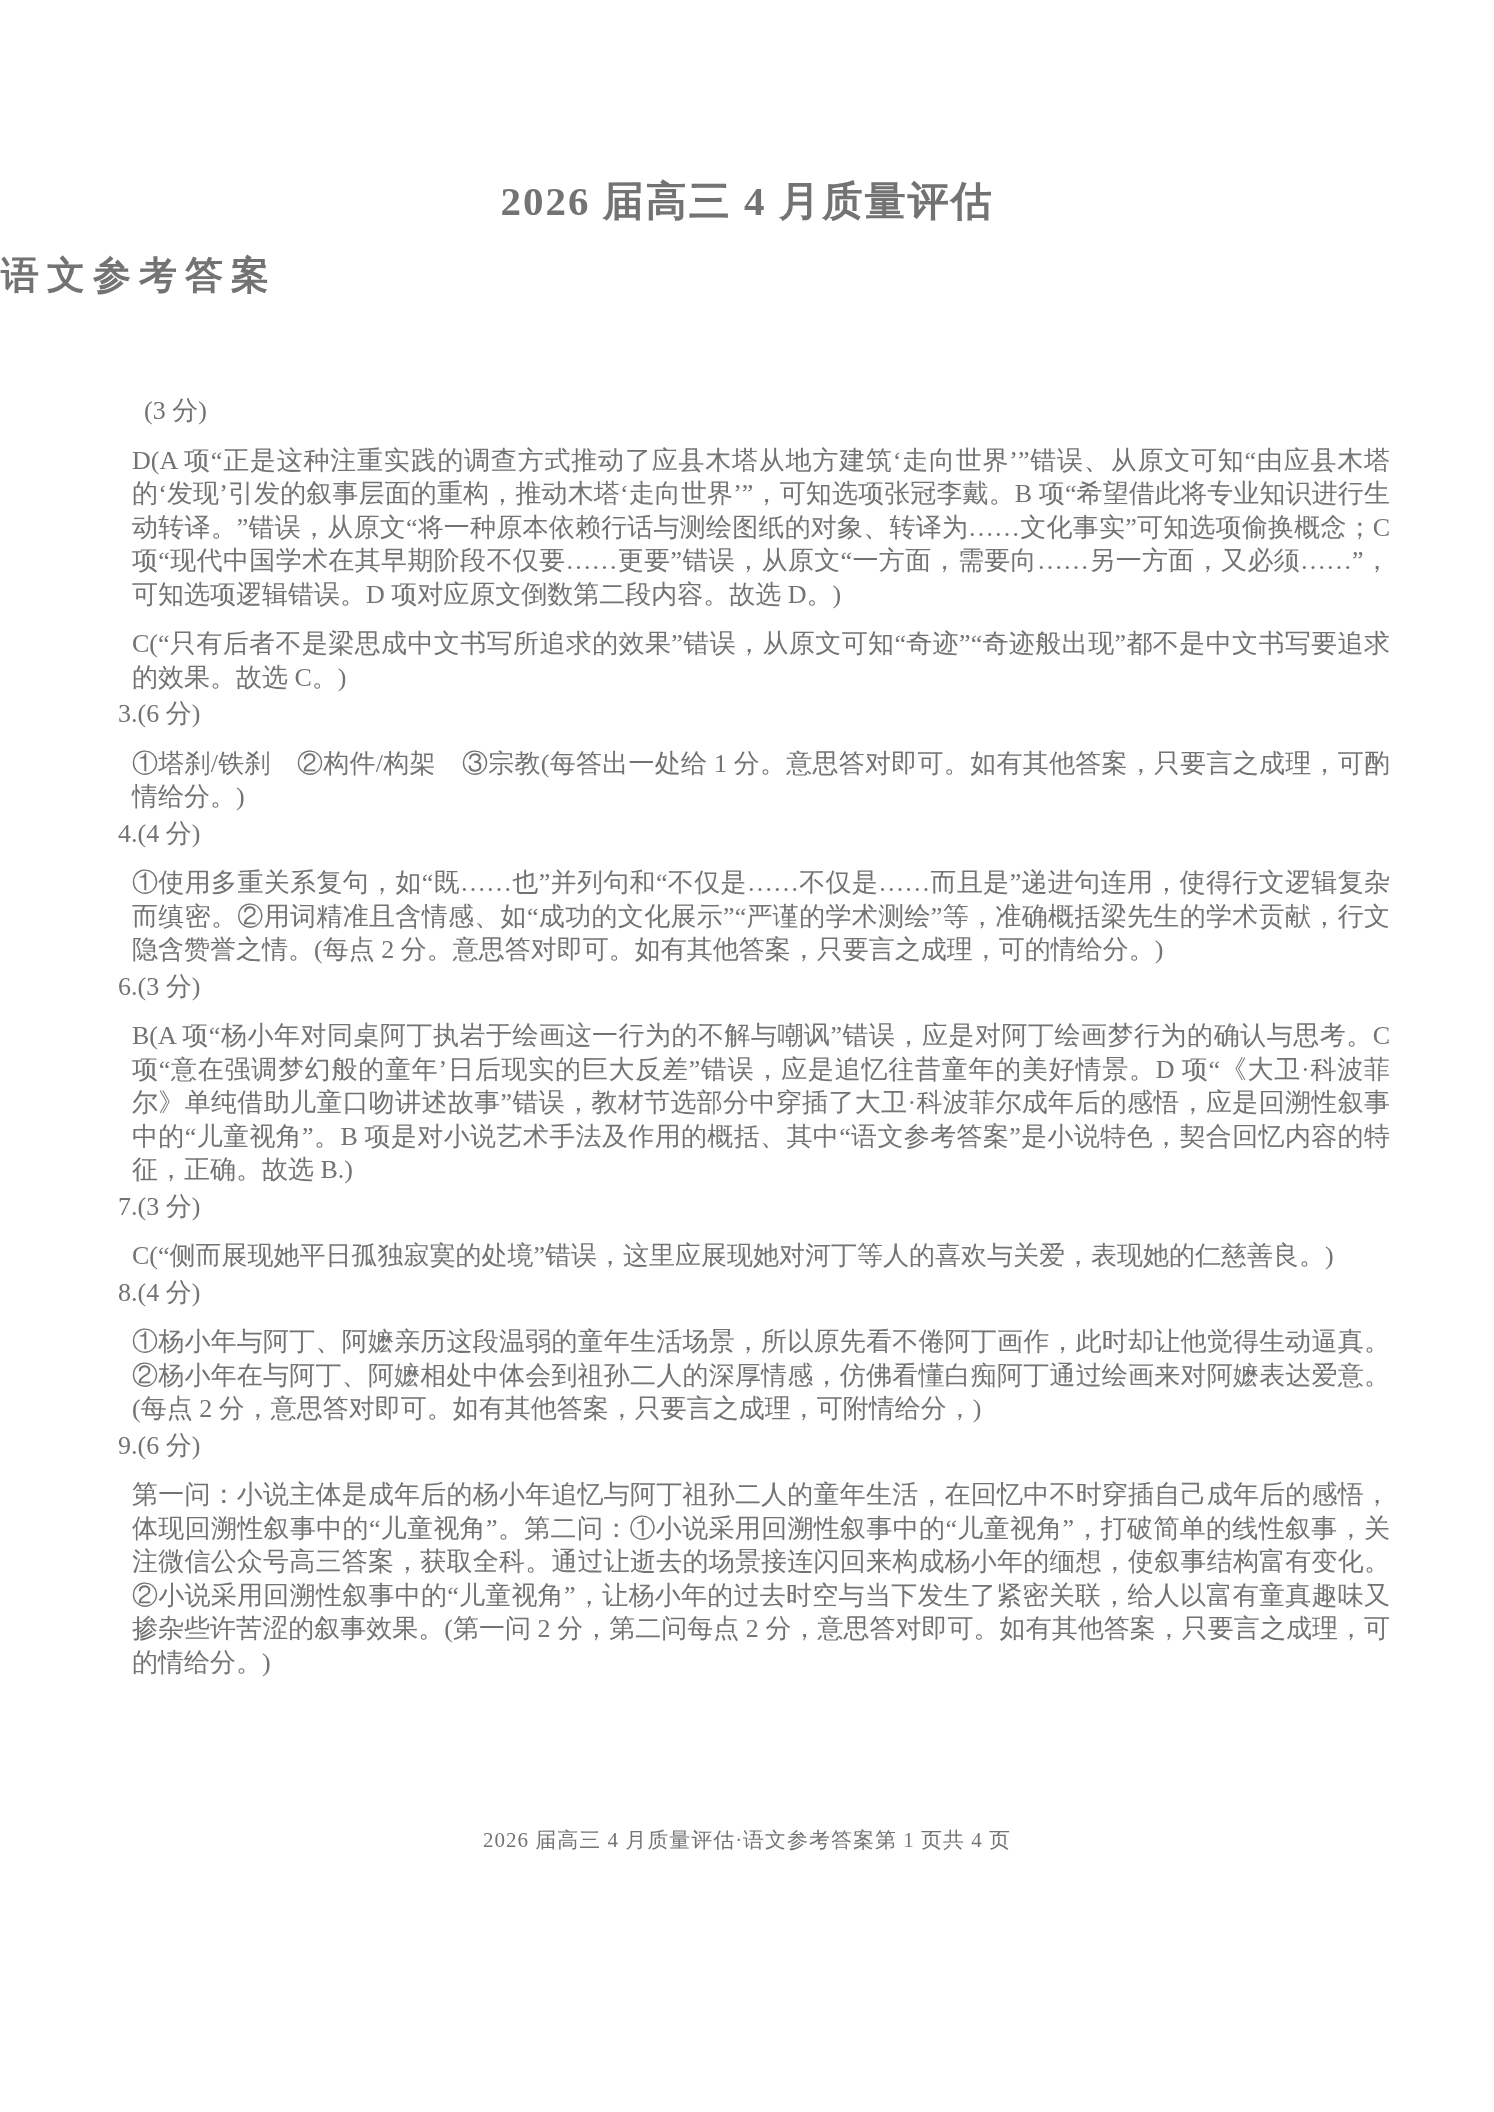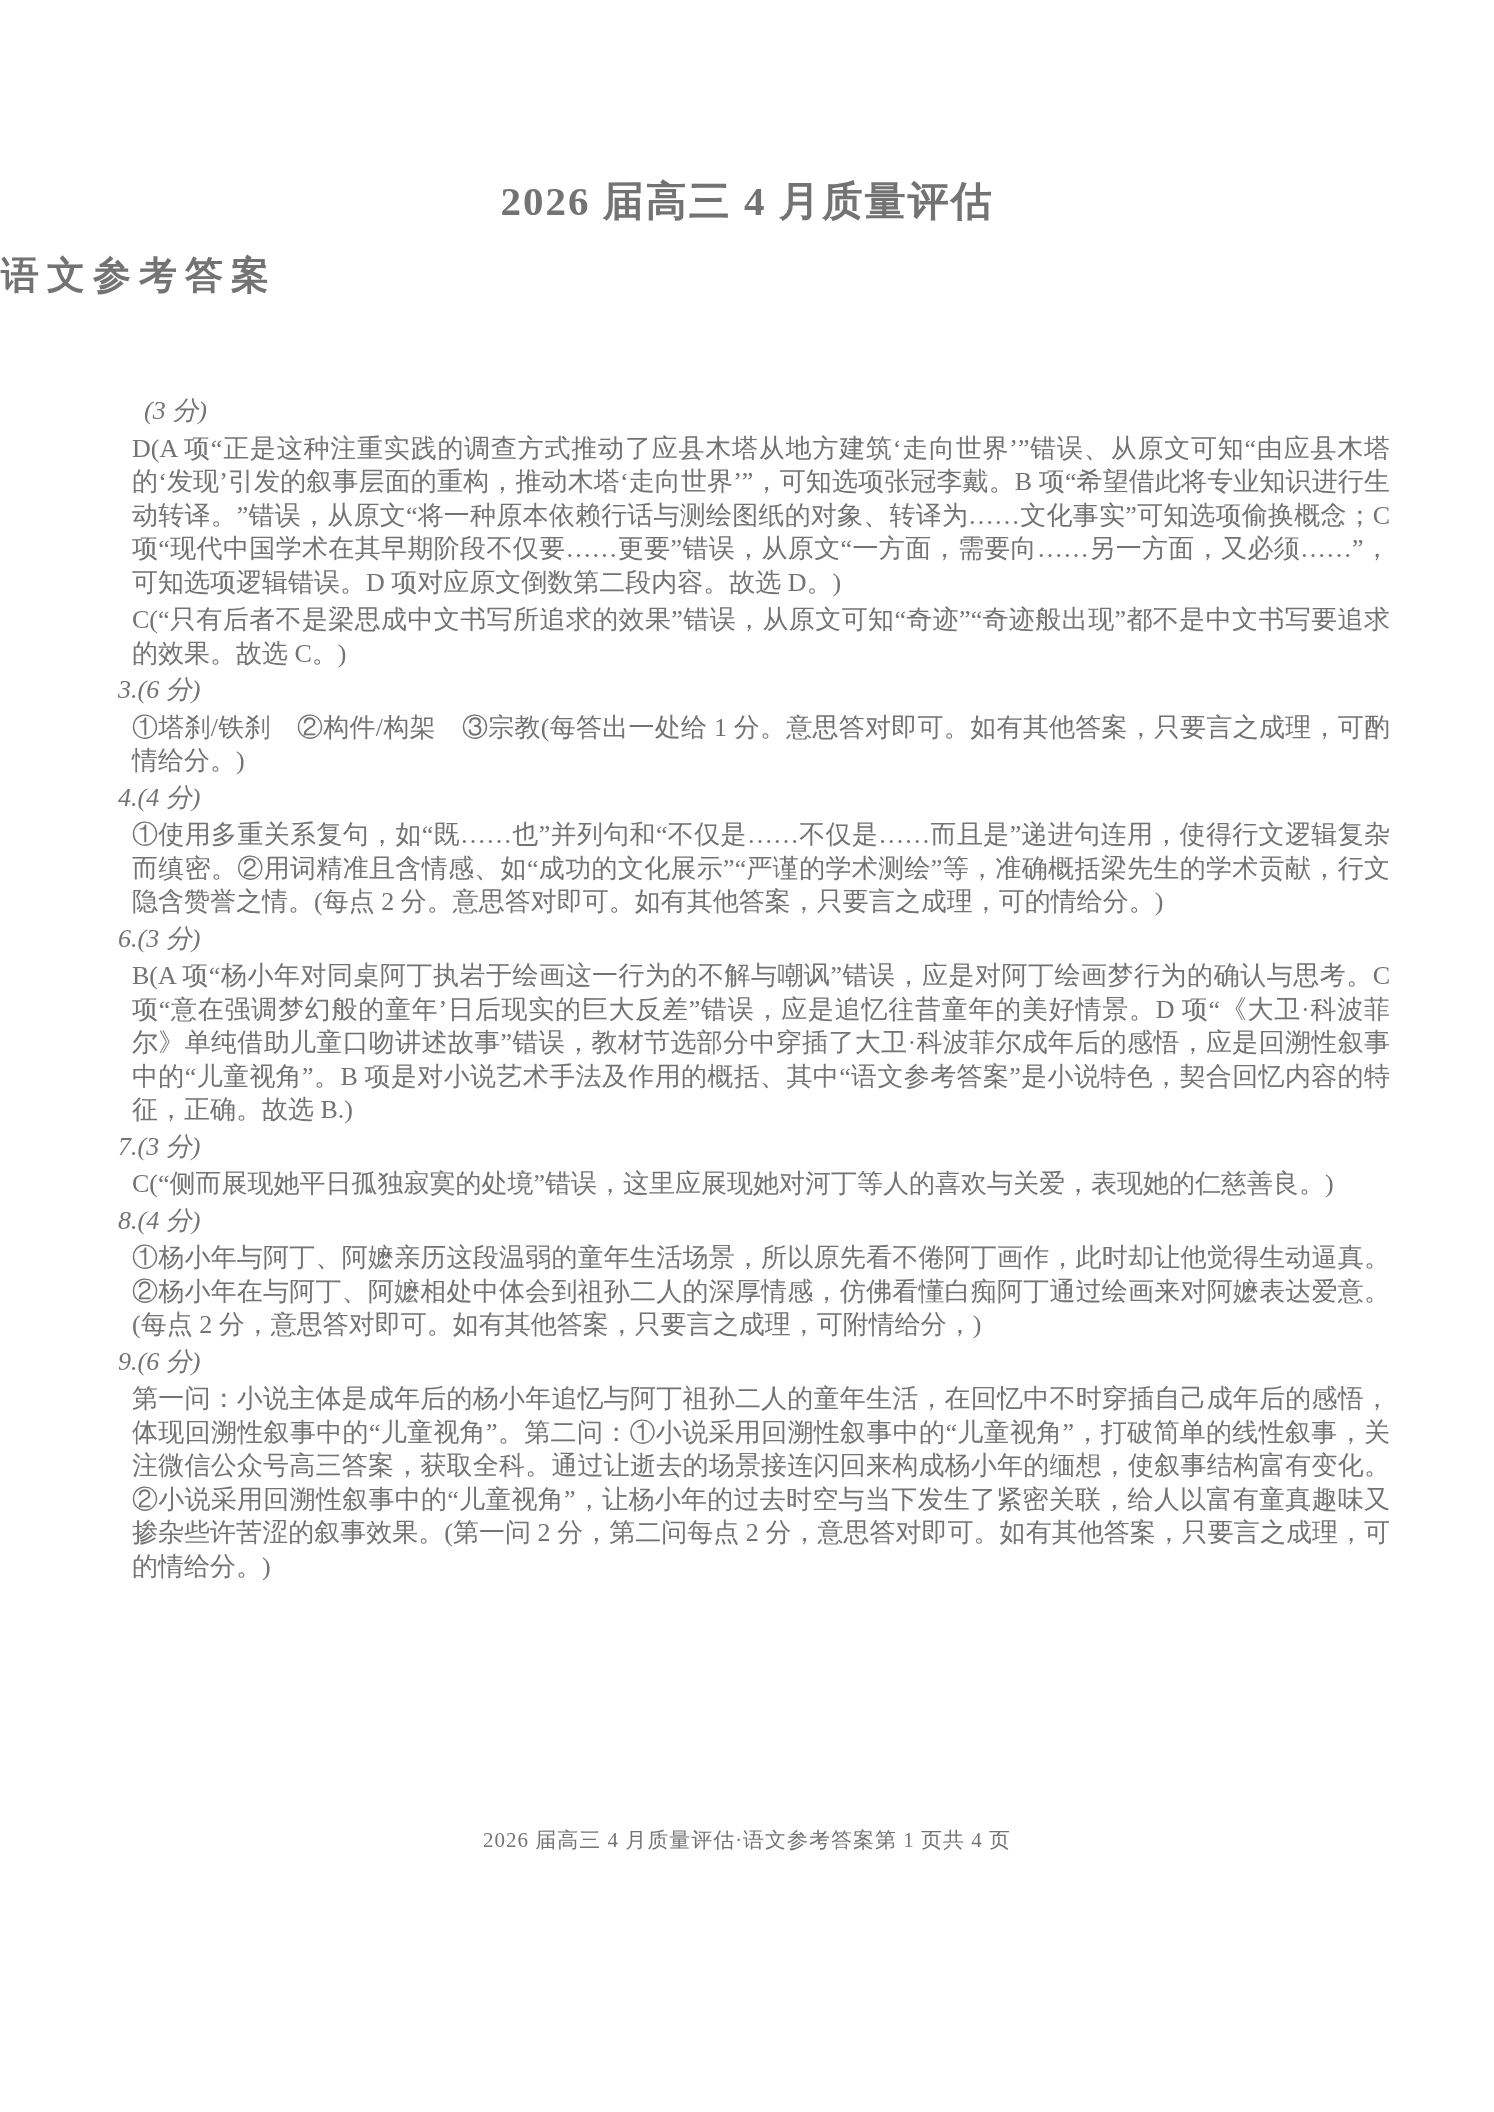--- a/index.html
+++ b/index.html
@@ -45,24 +45,23 @@
     width: 1272px;
     font-size: 26px;
     line-height: 33.5px;
   }
   .answer-item {
     margin: 0 0 3px 0;
   }
   .answer-item .num {
     white-space: pre;
     text-align: left;
-    font-style: italic;
   }
   .answer-item .text {
-    margin: 4px 0 0 14px;
+    margin: 16px 0 0 14px;
     text-align: justify;
     text-justify: inter-ideograph;
   }
   .page-footer {
     position: absolute;
     top: 1826px;
     left: 0;
     width: 100%;
     text-align: center;
     font-size: 21px;

